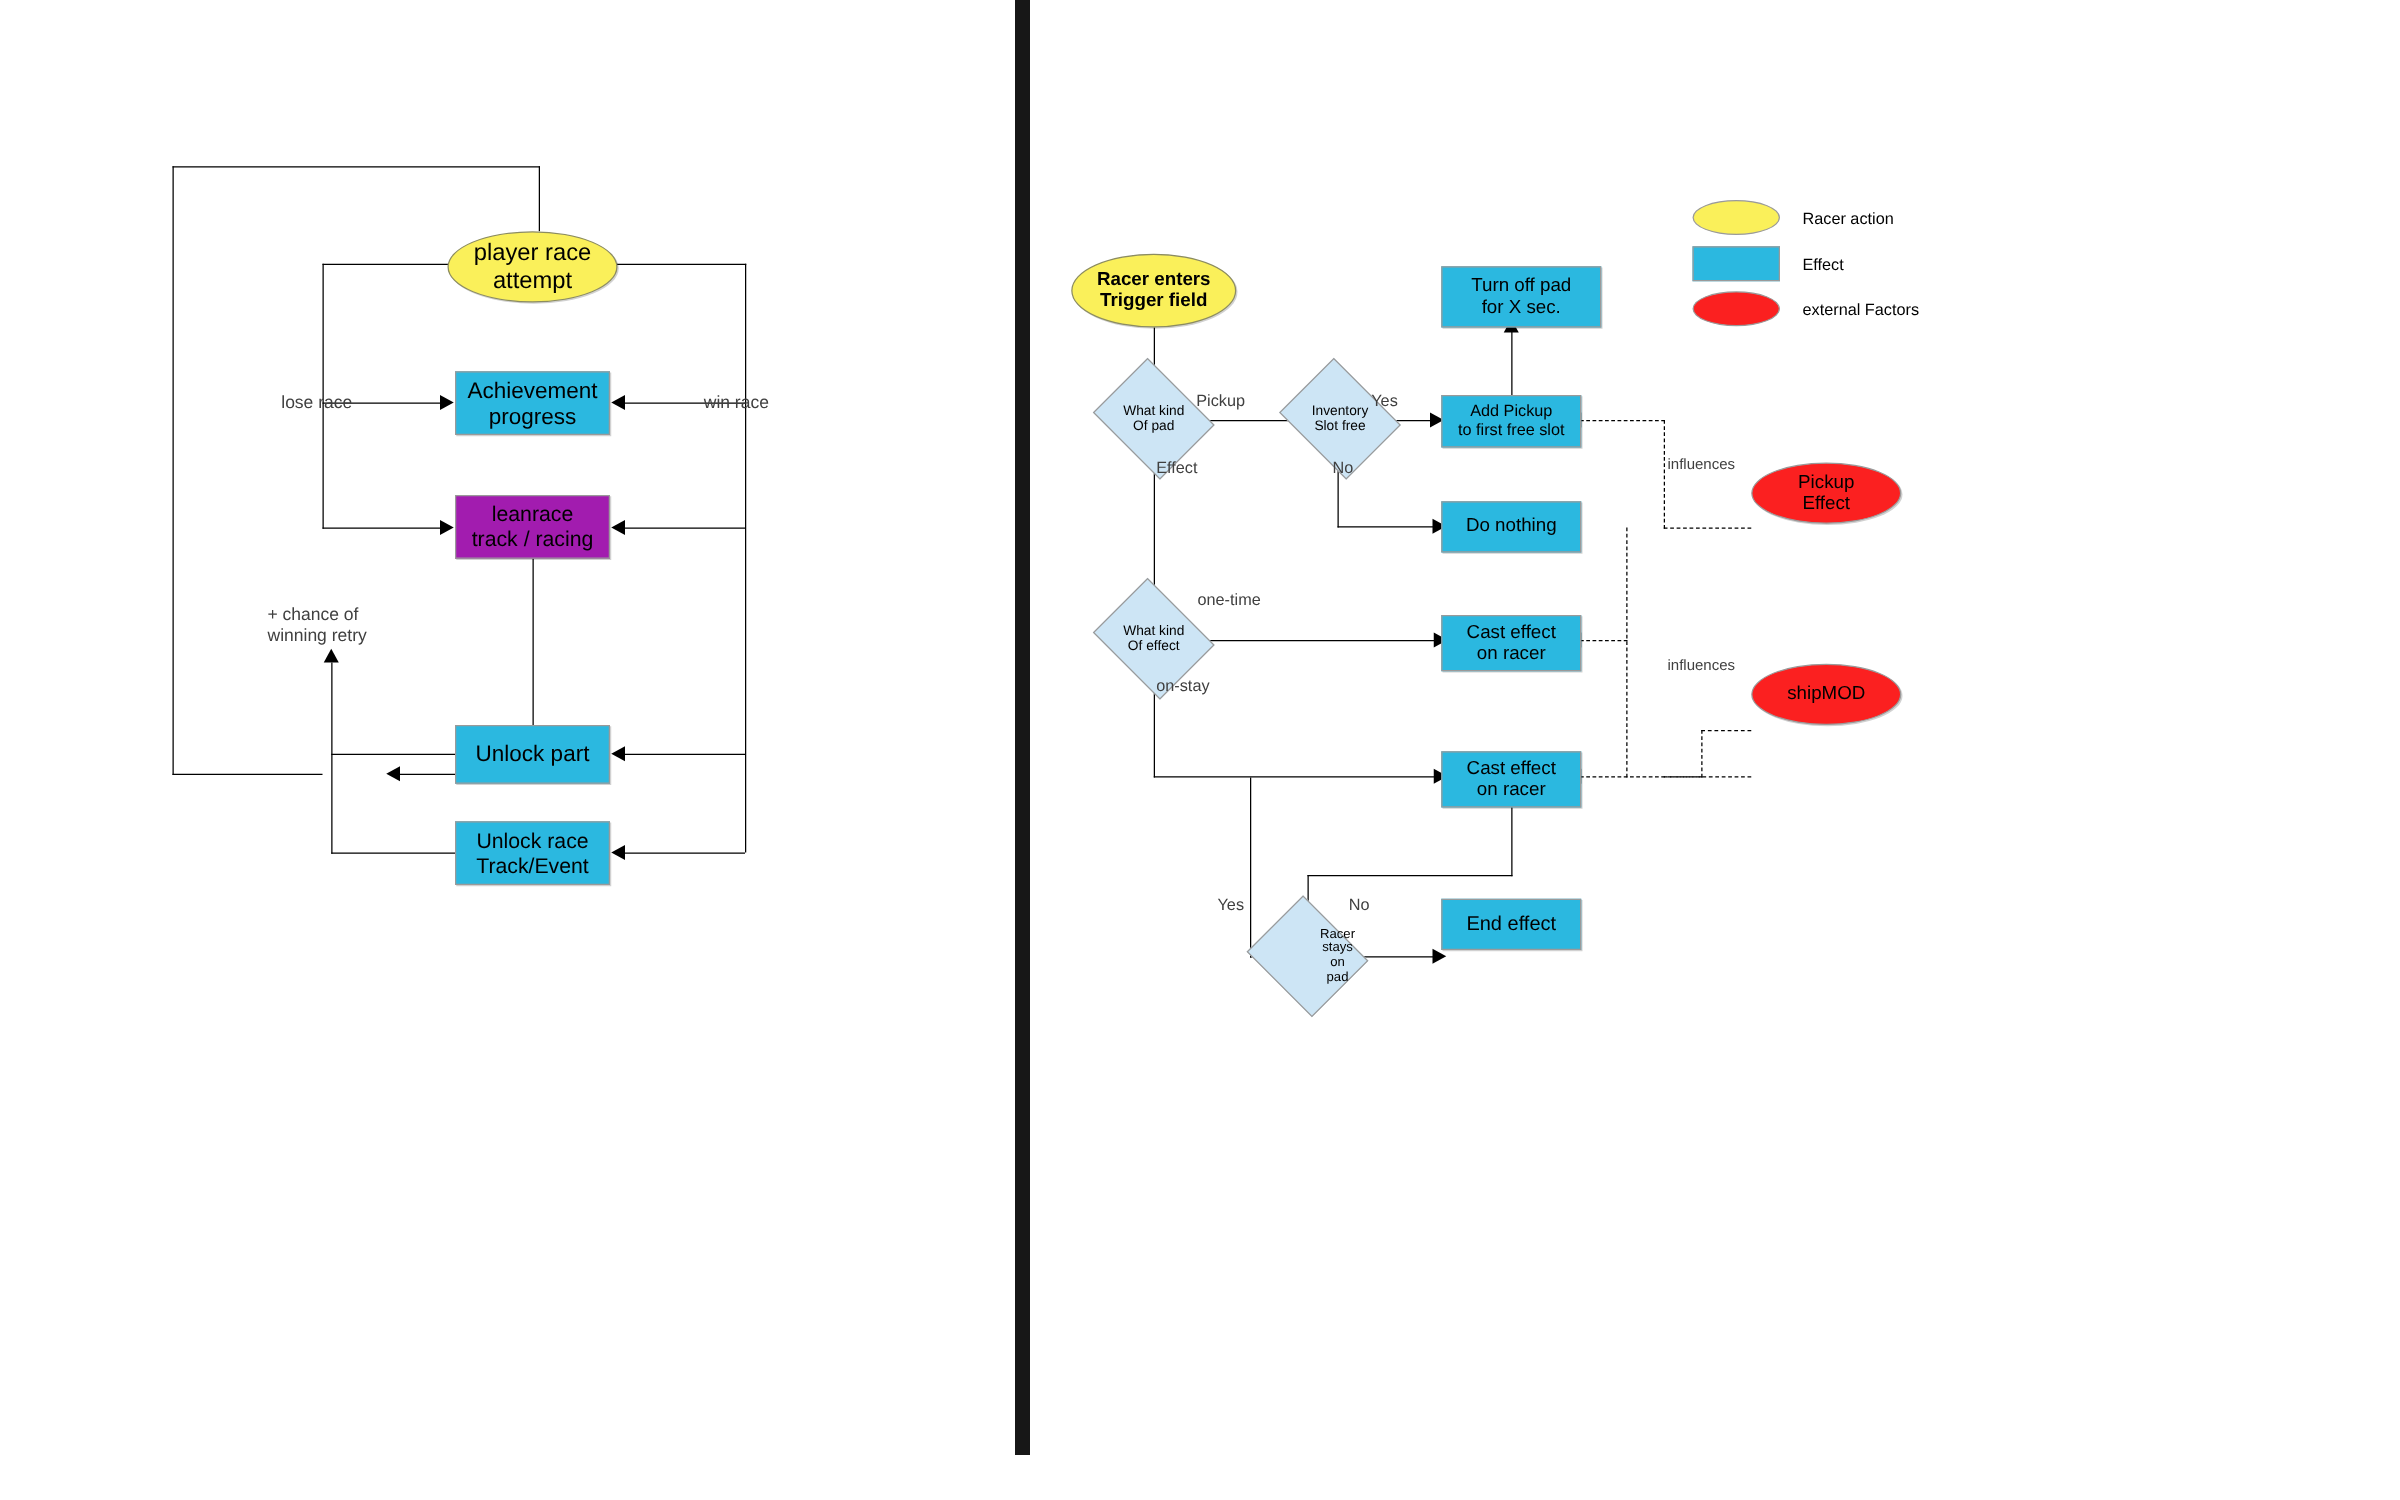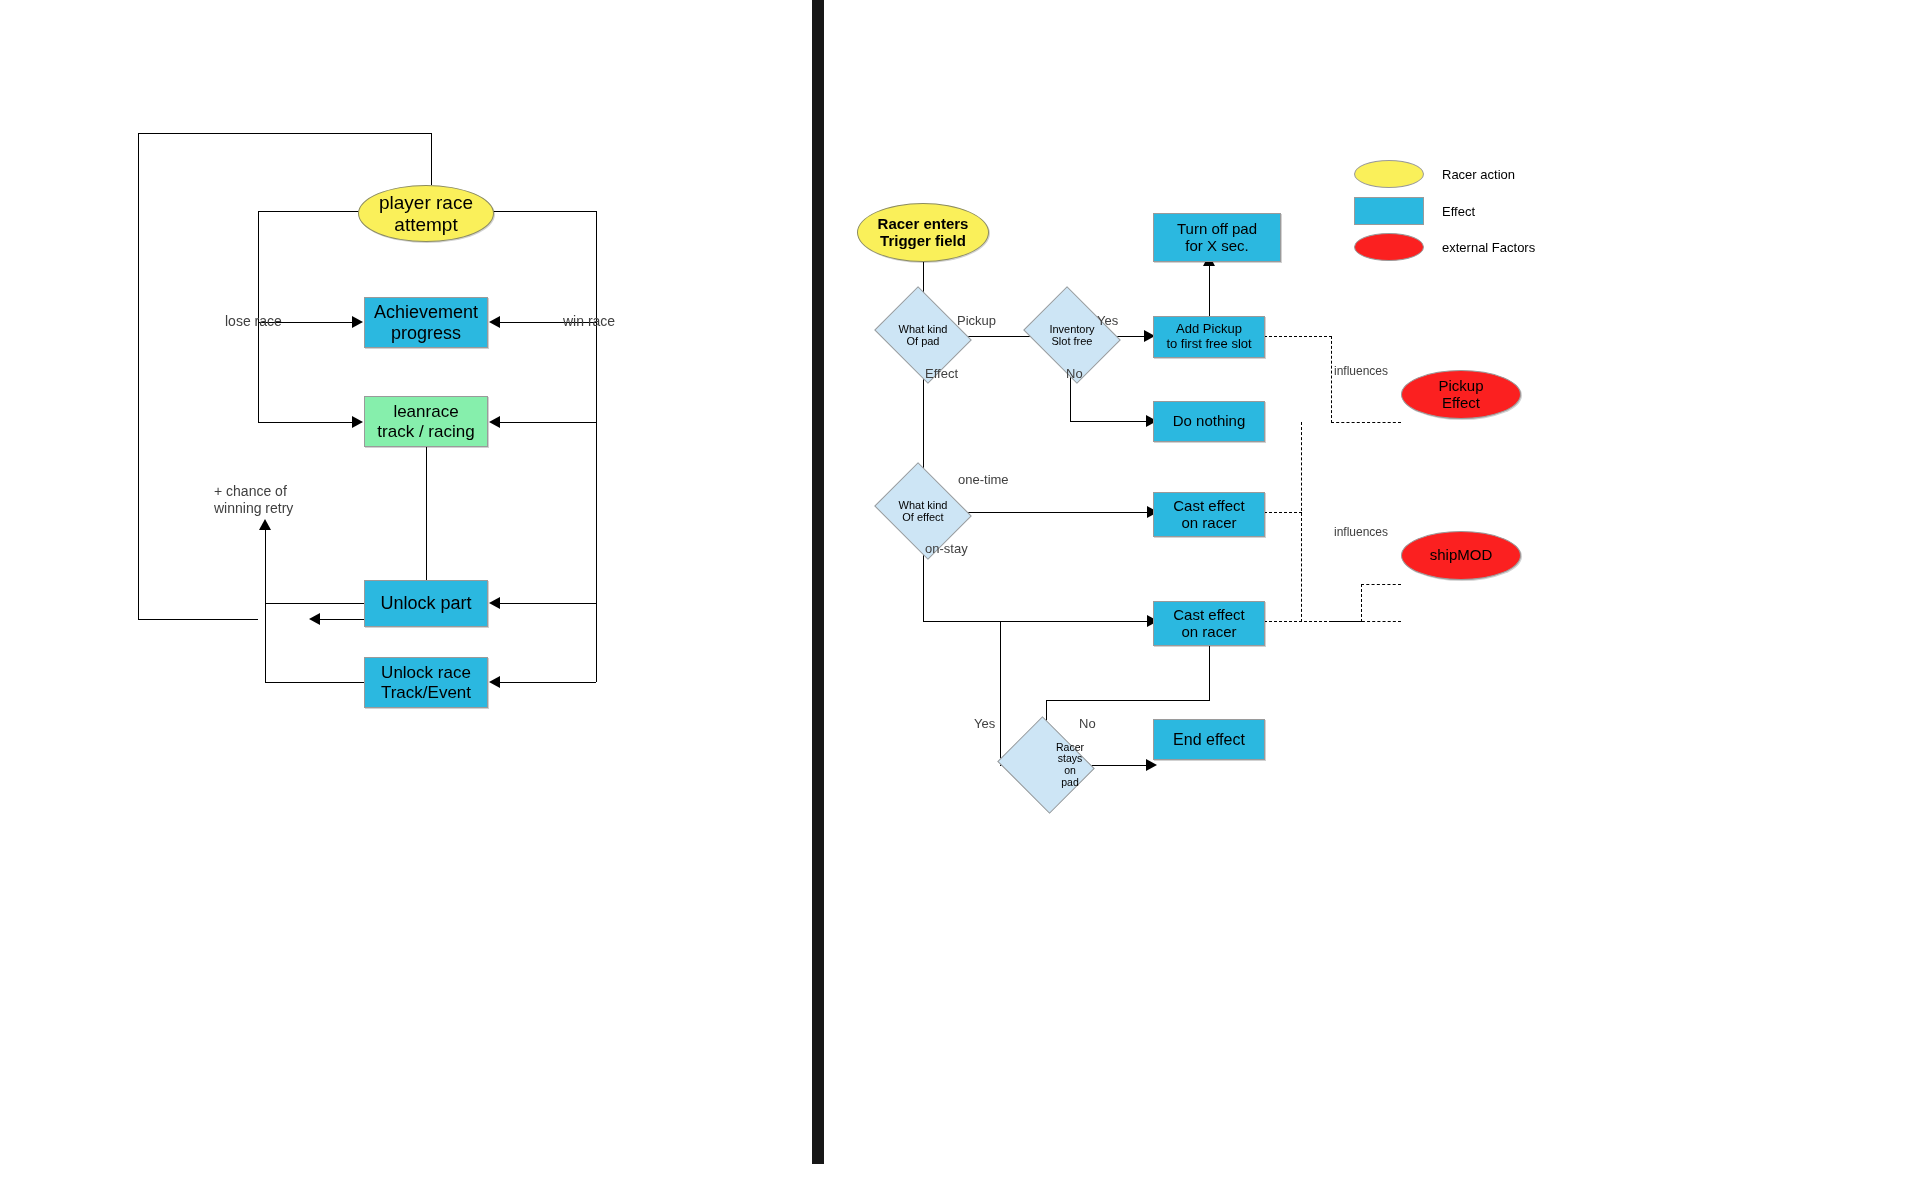--- a/index.html
+++ b/index.html
@@ -70,21 +70,21 @@
     color: #000;
     line-height: 1.12;
     white-space: pre-line;
     z-index: 4;
   }
   .node.rect {
     border: 1px solid #9a9a9a;
     background: #2bb8e0;
     box-shadow: 1px 1px 0 rgba(0,0,0,.18);
   }
-  .node.rect.green { background: #86efac; }
+  .node.rect.green { background: #a21caf; }
   .node.ellipse {
     border: 1px solid #8c8c60;
     border-radius: 50%;
     background: #faf05a;
     box-shadow: 1px 1px 0 rgba(0,0,0,.18);
   }
   .node.ellipse.red {
     background: #fb2020;
     border: 1px solid #9a9a9a;
   }

